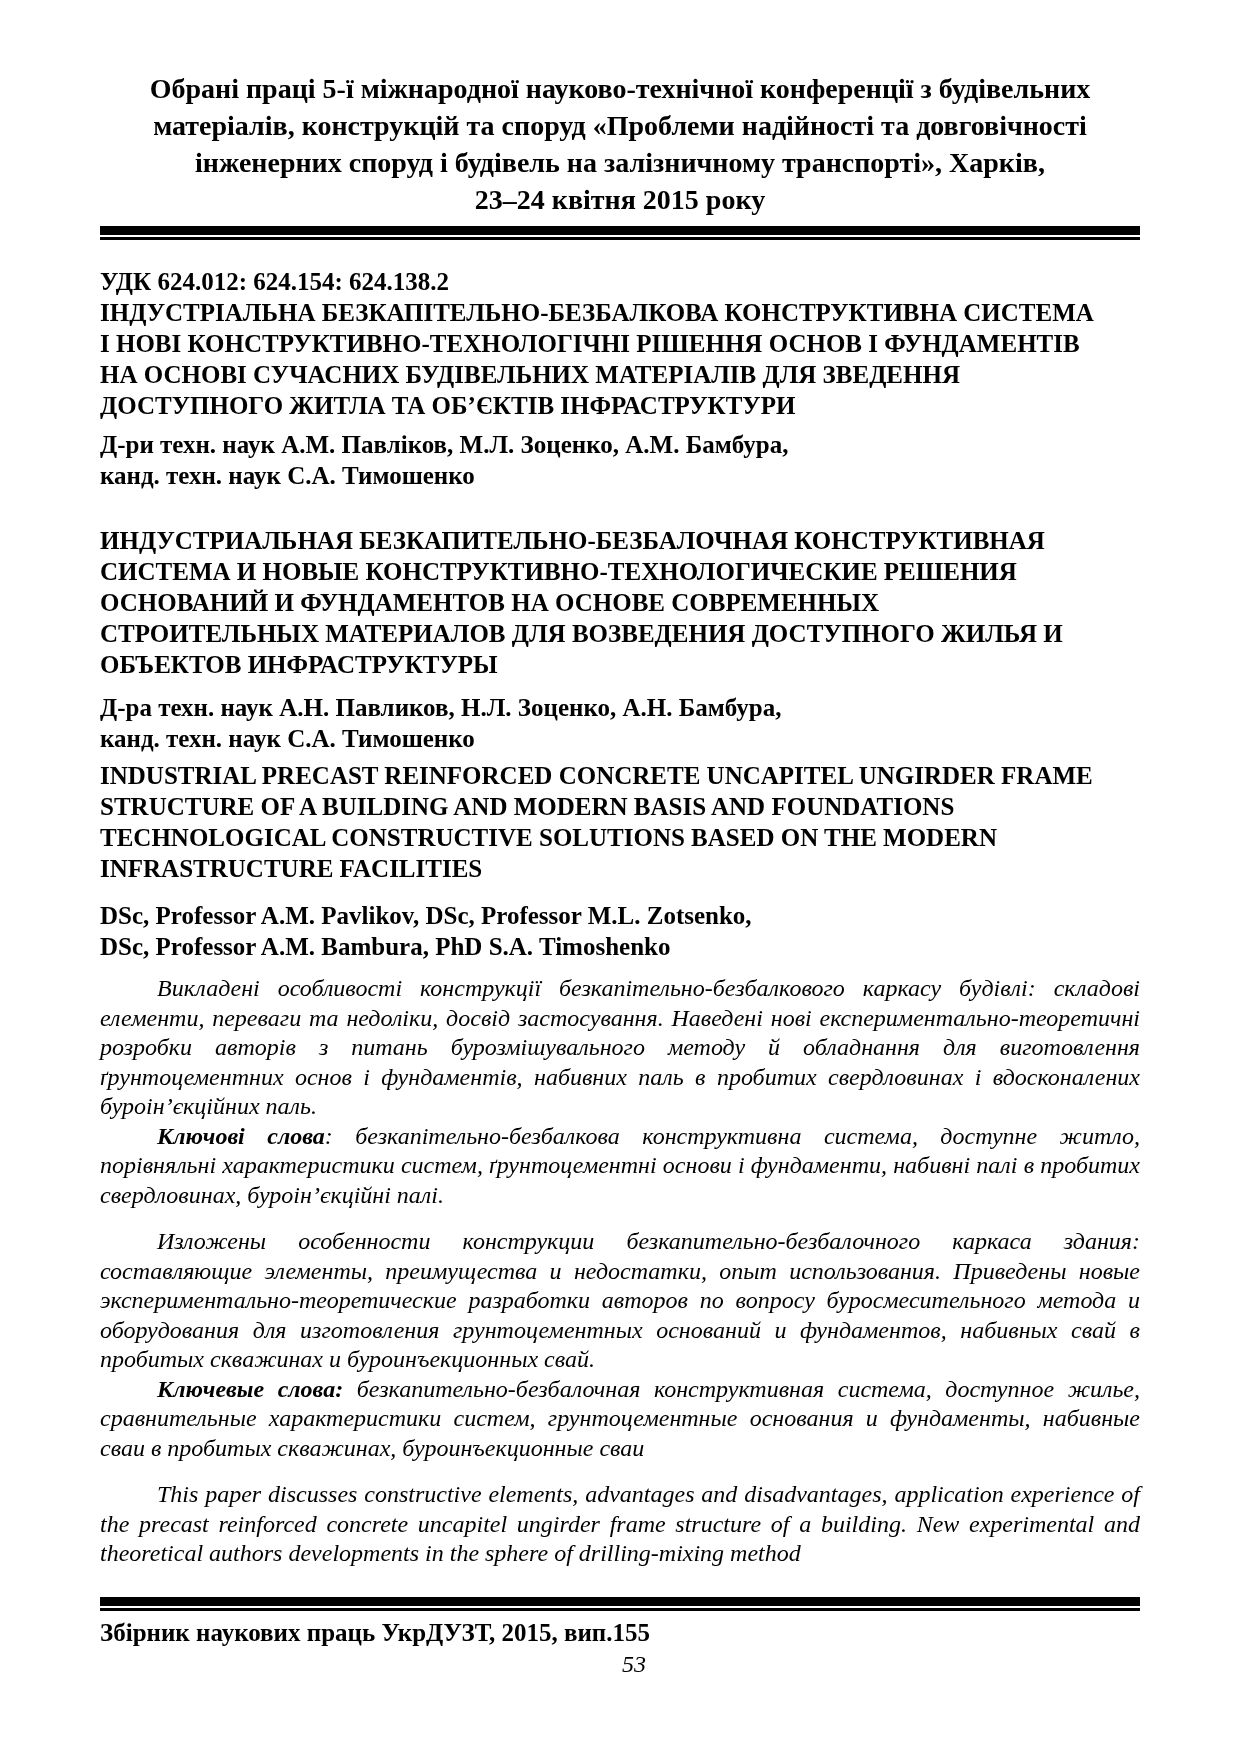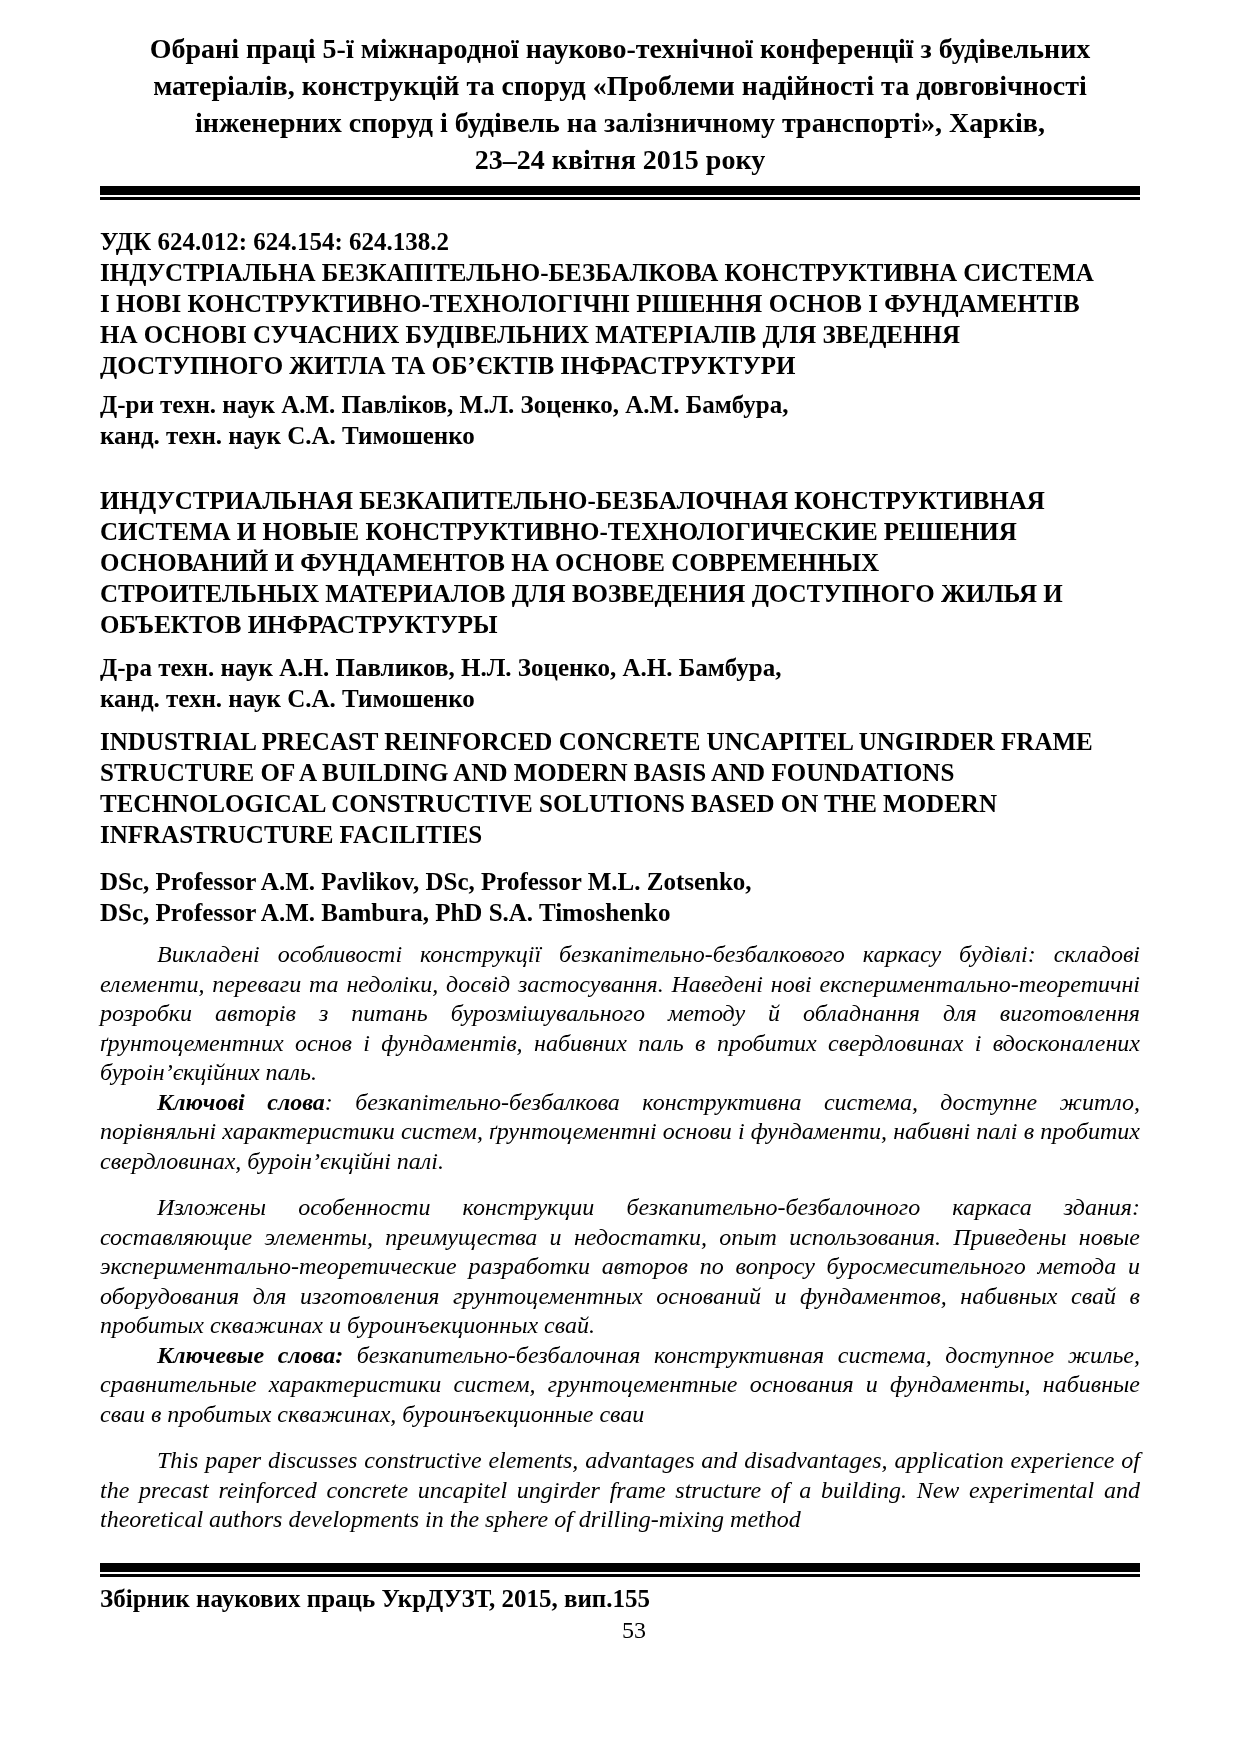--- a/index.html
+++ b/index.html
@@ -13,21 +13,21 @@
   .page {
     position: relative;
     width: 1040px;
     height: 1754px;
     padding: 0 100px;
     box-sizing: content-box;
     font-family: "Liberation Serif", "DejaVu Serif", serif;
     color: #000000;
   }
   .header-block {
-    padding-top: 30px;
+    padding-top: 70px;
     text-align: center;
     font-weight: bold;
     font-size: 28px;
     line-height: 37px;
   }
   .header-line { white-space: nowrap; }
   .rule {
     margin-top: 8px;
     height: 2px;
     border-top: 9px solid #000;
@@ -47,21 +47,21 @@
   .authors-block {
     font-weight: bold;
     font-size: 25px;
     line-height: 31px;
   }
   .t-line, .a-line { white-space: nowrap; }
   .m-title-uk  { }
   .m-auth-uk   { margin-top: 8px; }
   .m-title-ru  { margin-top: 34px; }
   .m-auth-ru   { margin-top: 12px; }
-  .m-title-en  { margin-top: 12px; }
+  .m-title-en  { margin-top: 6px; }
   .m-auth-en   { margin-top: 16px; }
   .abs {
     margin: 0;
     font-style: italic;
     font-size: 24px;
     line-height: 29.5px;
     text-align: justify;
     text-indent: 57px;
   }
   .m-abs-uk { margin-top: 12px; }
@@ -75,20 +75,21 @@
     font-weight: bold;
     font-size: 25px;
     line-height: 31px;
     white-space: nowrap;
   }
   .page-number {
     margin: 2px 0 0 28px;
     text-align: center;
     font-size: 24px;
     line-height: 29px;
+    font-style: italic;
   }
 </style>
 </head>
 <body>
 
 <div class="page">
 
   <div class="header-block">
     <div class="header-line">Обрані праці 5-ї міжнародної науково-технічної конференції з будівельних</div>
     <div class="header-line">матеріалів, конструкцій та споруд «Проблеми надійності та довговічності</div>

